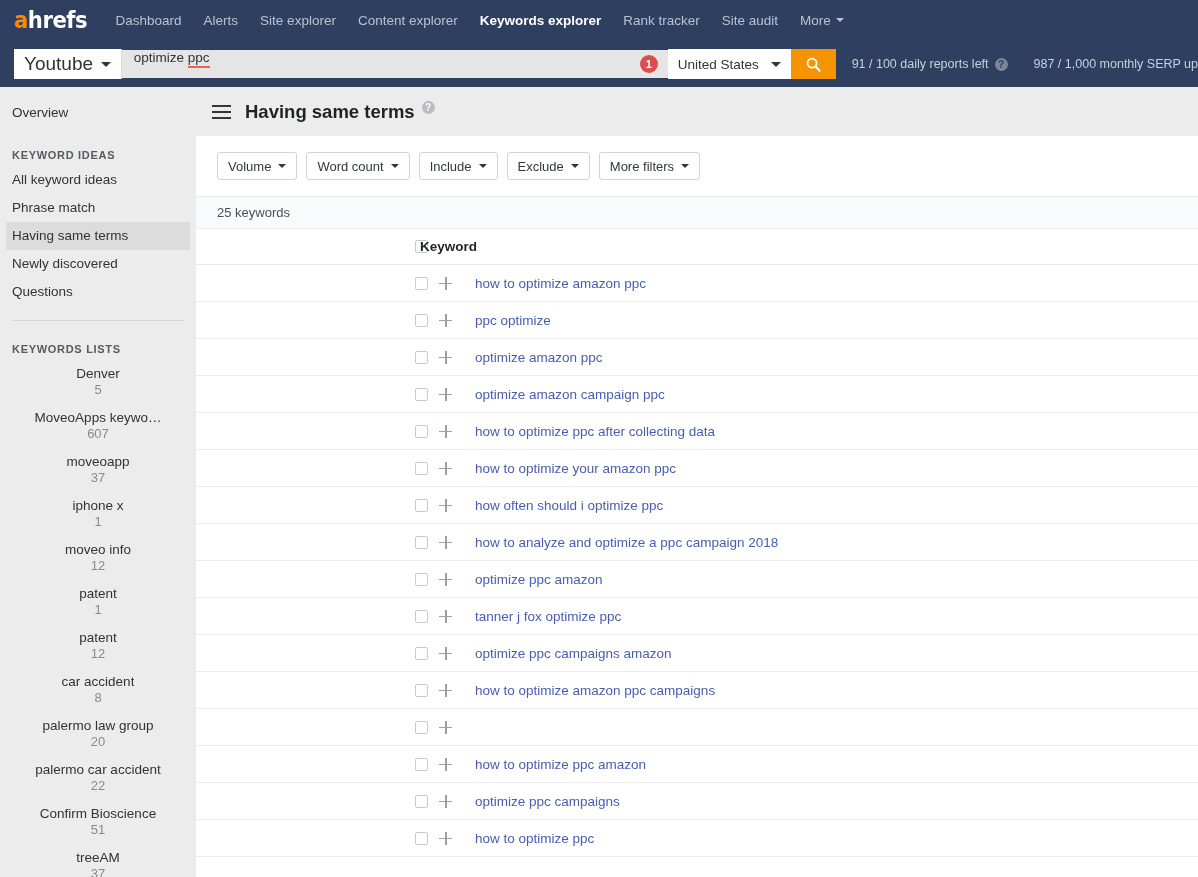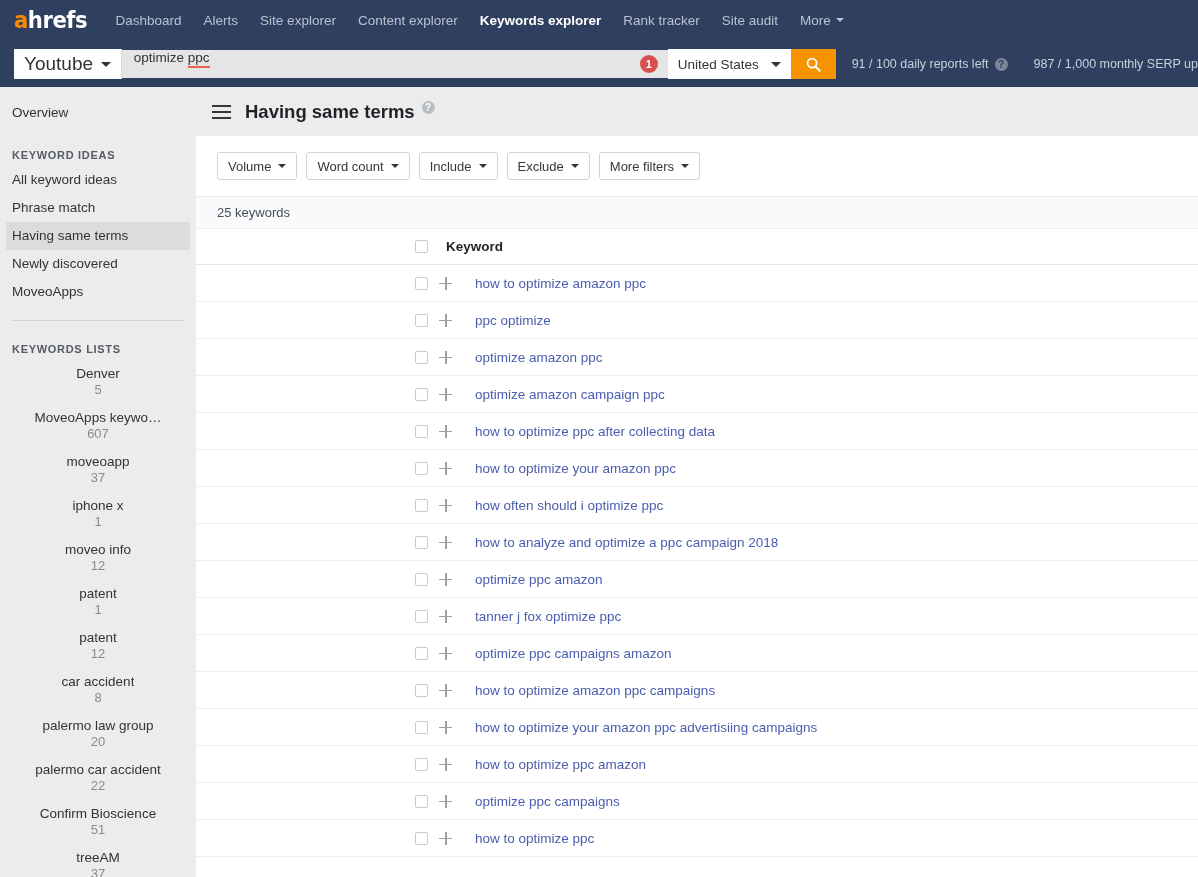--- a/index.html
+++ b/index.html
@@ -299,21 +299,21 @@
     align-items: center;
     padding-left: 219px;
     border-bottom: 1px solid #e6e8ea;
     position: relative;
   }
   .kw-header-row .hdr-label {
     font-size: 13.5px;
     font-weight: bold;
     color: #1f2329;
     position: absolute;
-    left: 250px;
+    left: 224px;
   }
   .kw-row {
     height: 37px;
     display: flex;
     align-items: center;
     border-bottom: 1px solid #ededee;
     position: relative;
   }
   .chk {
     position: absolute;
@@ -396,21 +396,21 @@
 <div id="body-wrap">
 
   <div id="sidebar">
     <div class="side-link">Overview</div>
 
     <div class="side-head">KEYWORD IDEAS</div>
     <div class="side-link">All keyword ideas</div>
     <div class="side-link">Phrase match</div>
     <div class="side-link selected">Having same terms</div>
     <div class="side-link">Newly discovered</div>
-    <div class="side-link">MoveoApps</div>
+    <div class="side-link">Questions</div>
 
     <div class="side-sep"></div>
 
     <div class="side-head">KEYWORDS LISTS</div>
 
     <div class="kw-list-item">
       <span class="nm">Denver</span>
       <span class="cnt">5</span>
     </div>
     <div class="kw-list-item">
@@ -565,21 +565,20 @@
         <span class="kw-text">optimize ppc campaigns amazon</span>
       </div>
       <div class="kw-row">
         <span class="chk"></span>
         <span class="plus-ico"></span>
         <span class="kw-text">how to optimize amazon ppc campaigns</span>
       </div>
       <div class="kw-row">
         <span class="chk"></span>
         <span class="plus-ico"></span>
-        <span class="kw-text">how to optimize your amazon ppc advertisiing campaigns</span>
       </div>
       <div class="kw-row">
         <span class="chk"></span>
         <span class="plus-ico"></span>
         <span class="kw-text">how to optimize ppc amazon</span>
       </div>
       <div class="kw-row">
         <span class="chk"></span>
         <span class="plus-ico"></span>
         <span class="kw-text">optimize ppc campaigns</span>

